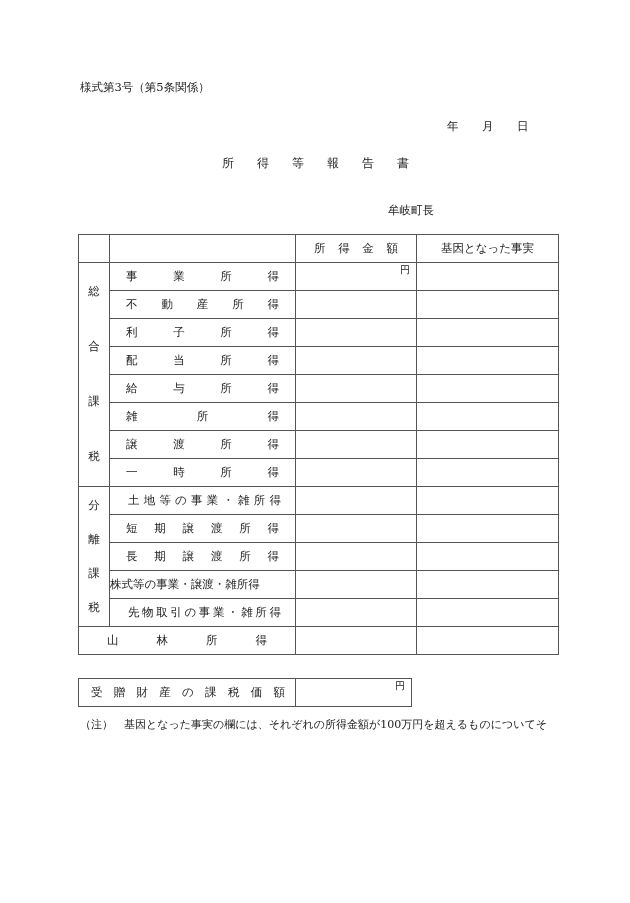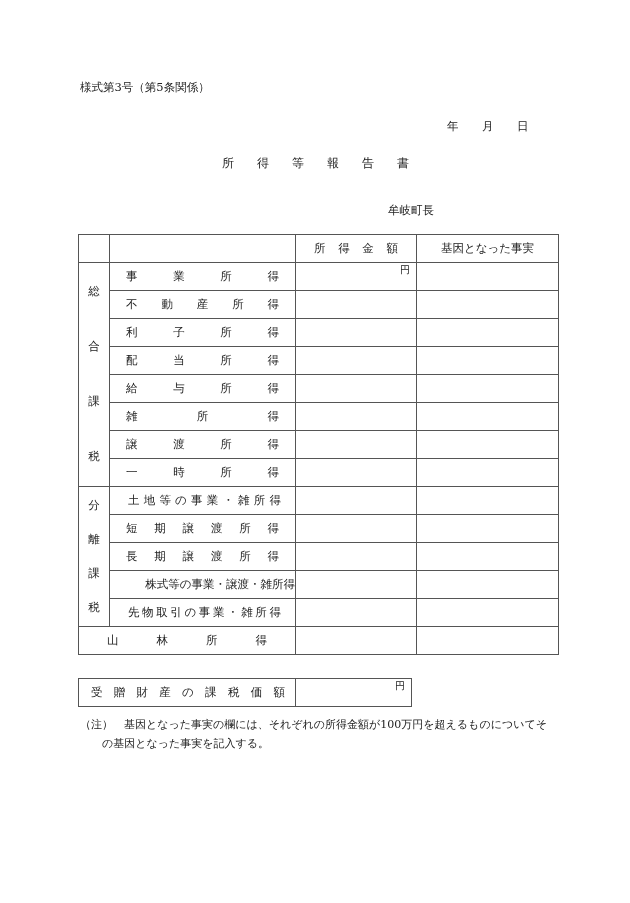--- a/index.html
+++ b/index.html
@@ -214,21 +214,21 @@
             <span>渡</span>
             <span>所</span>
             <span>得</span>
           </div>
         </td>
     <td class="c3"></td>
     <td class="c4"></td>
   </tr>
   <tr>
     <td class="c2">
-          <div style="text-align:right;line-height:27px;">株式等の事業・譲渡・雑所得</div>
+          <div style="text-align:left;line-height:27px;">株式等の事業・譲渡・雑所得</div>
         </td>
     <td class="c3"></td>
     <td class="c4"></td>
   </tr>
   <tr>
     <td class="c2">
           <div class="spread" style="padding:0 14px 0 18px;">
       <span>先</span>
             <span>物</span>
             <span>取</span>
@@ -277,14 +277,13 @@
             <span>額</span>
           </div>
         </td>
     <td class="yen" style="width:109px;">円</td>
   </tr>
 </tbody>
   </table>
 
 <div class="note">
   <div>（注）　基因となった事実の欄には、それぞれの所得金額が100万円を超えるものについてそ</div>
-  <div class="indent">の基因となった事実を記入する。</div>
 </div>
 
 </body></html>

